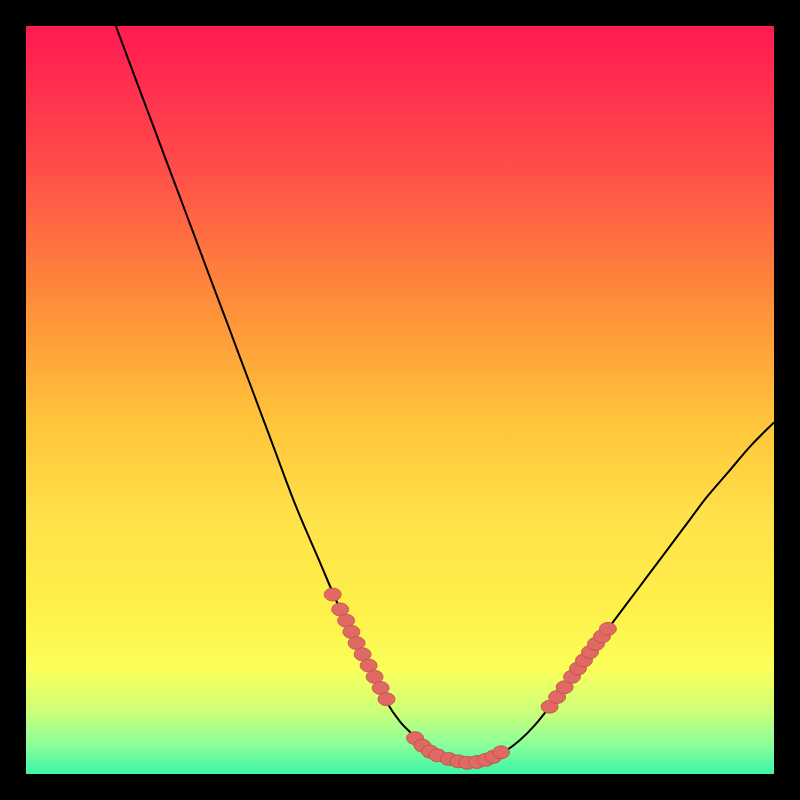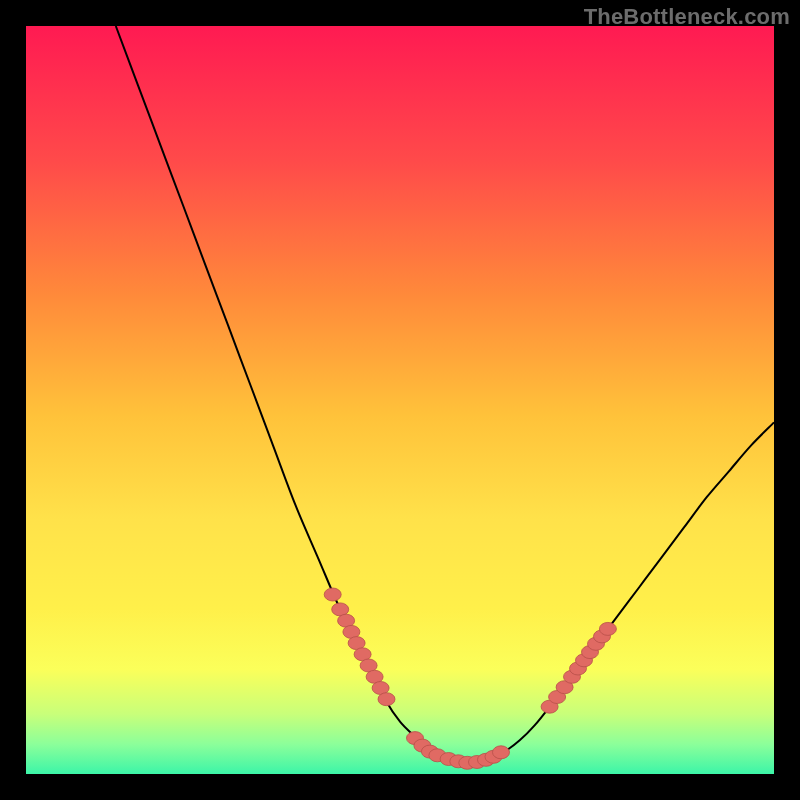--- a/index.html
+++ b/index.html
@@ -91,14 +91,13 @@
           <ellipse cx="546.0" cy="650.8" rx="8.5" ry="6.5" fill="#e06a63" stroke="#b84f49" stroke-width="0.8"></ellipse>
           <ellipse cx="552.0" cy="642.5" rx="8.5" ry="6.5" fill="#e06a63" stroke="#b84f49" stroke-width="0.8"></ellipse>
           <ellipse cx="558.0" cy="634.3" rx="8.5" ry="6.5" fill="#e06a63" stroke="#b84f49" stroke-width="0.8"></ellipse>
           <ellipse cx="564.0" cy="626.1" rx="8.5" ry="6.5" fill="#e06a63" stroke="#b84f49" stroke-width="0.8"></ellipse>
           <ellipse cx="570.0" cy="617.8" rx="8.5" ry="6.5" fill="#e06a63" stroke="#b84f49" stroke-width="0.8"></ellipse>
           <ellipse cx="576.0" cy="610.4" rx="8.5" ry="6.5" fill="#e06a63" stroke="#b84f49" stroke-width="0.8"></ellipse>
           <ellipse cx="581.9" cy="602.9" rx="8.5" ry="6.5" fill="#e06a63" stroke="#b84f49" stroke-width="0.8"></ellipse>
         </g>
     </svg>
   </div>
-  <div class="watermark">TheBottleneck.com</div>
 </div>
 
 </body></html>

